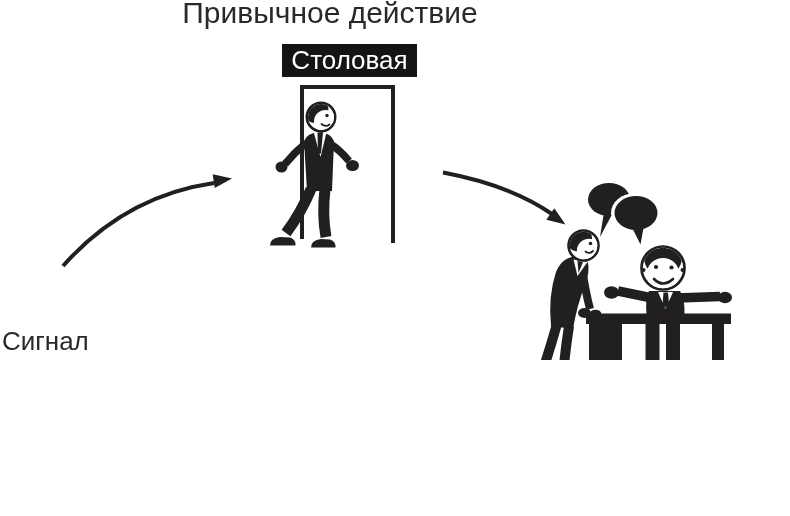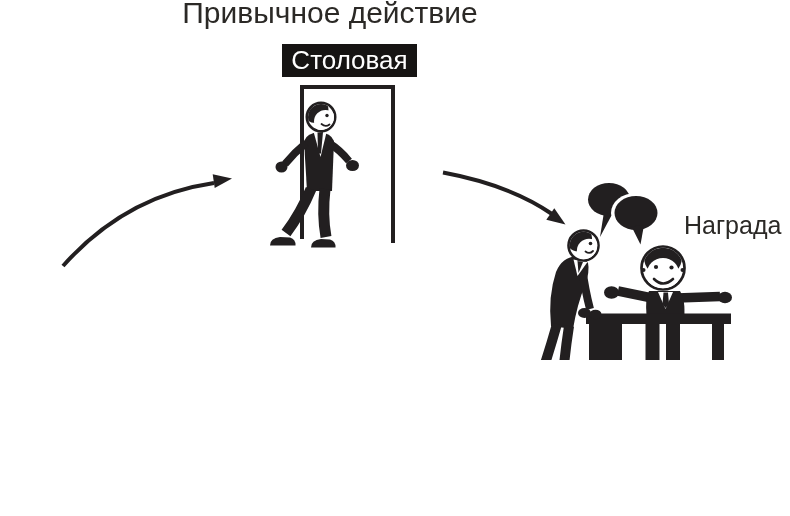--- a/index.html
+++ b/index.html
@@ -134,16 +134,16 @@
       <ellipse cx="595.5" cy="314.5" rx="6" ry="4.8"></ellipse>
     </g>
   </svg>
 
   <div class="label label-title">Привычное действие</div>
 
   <div class="sign">
     <span>Столовая</span>
   </div>
 
+  <div class="label label-cue">Сигнал</div>
 
-  <div class="label label-reward">Награда</div>
 
 </div>
 
 </body></html>

